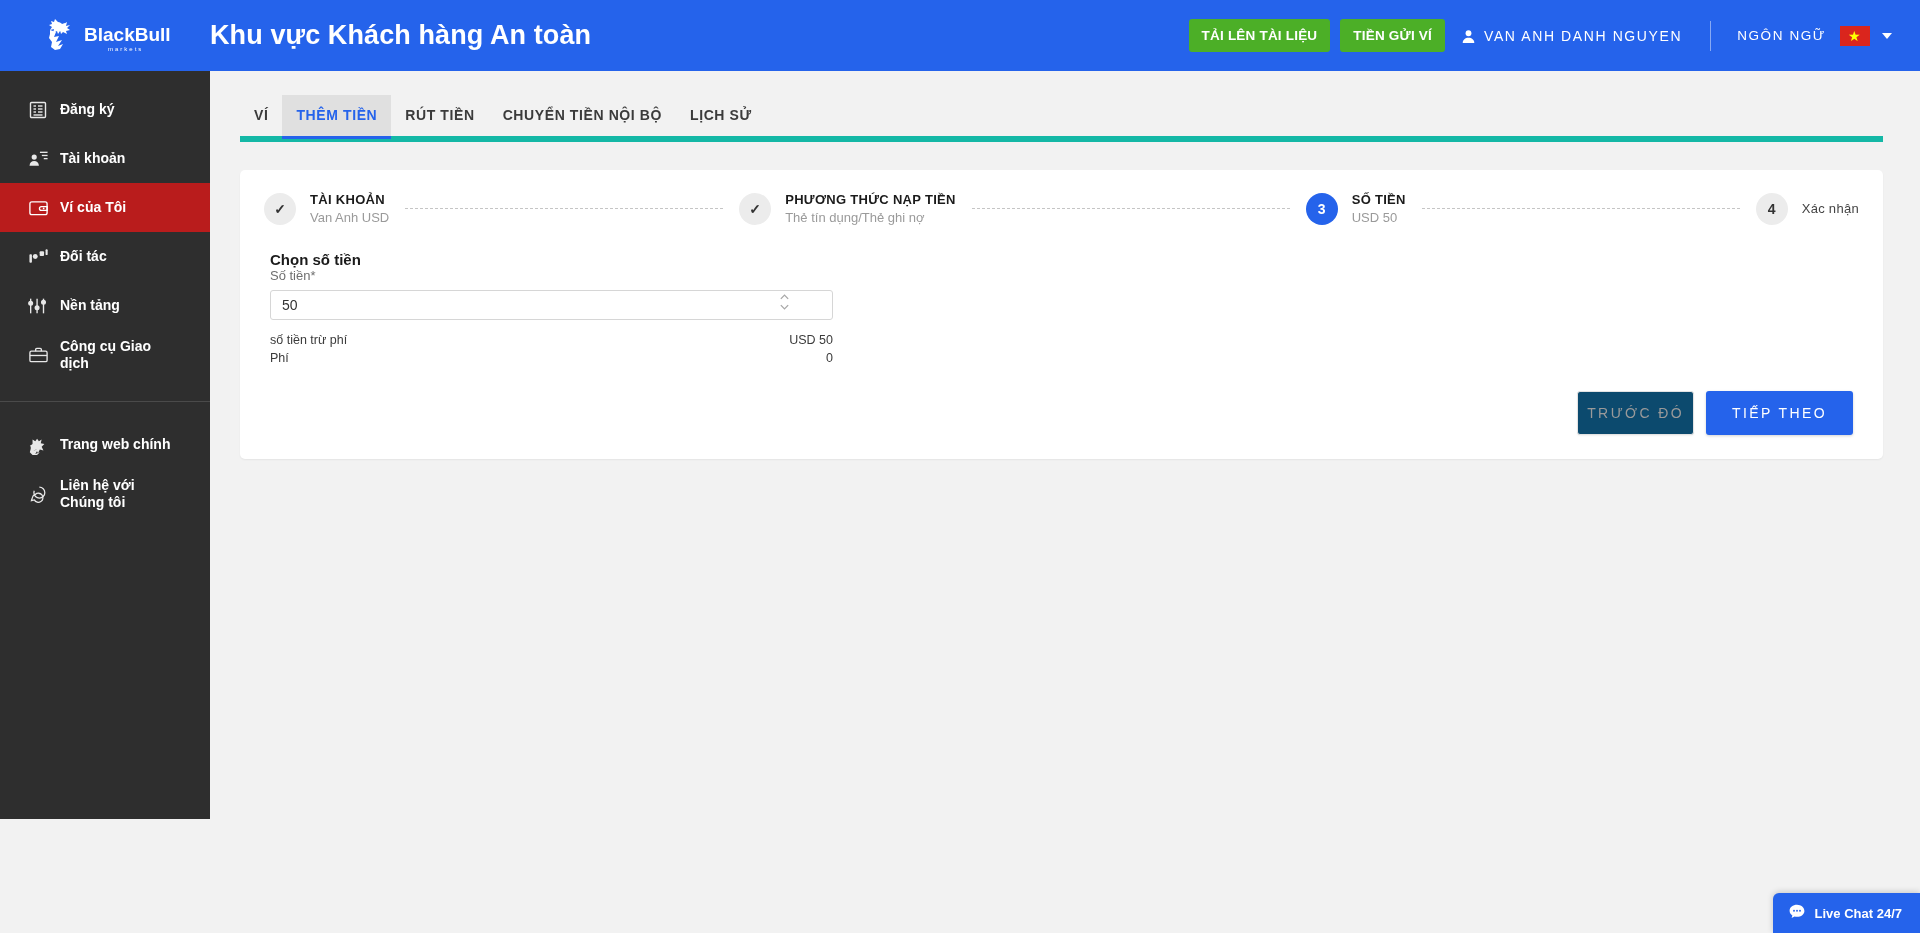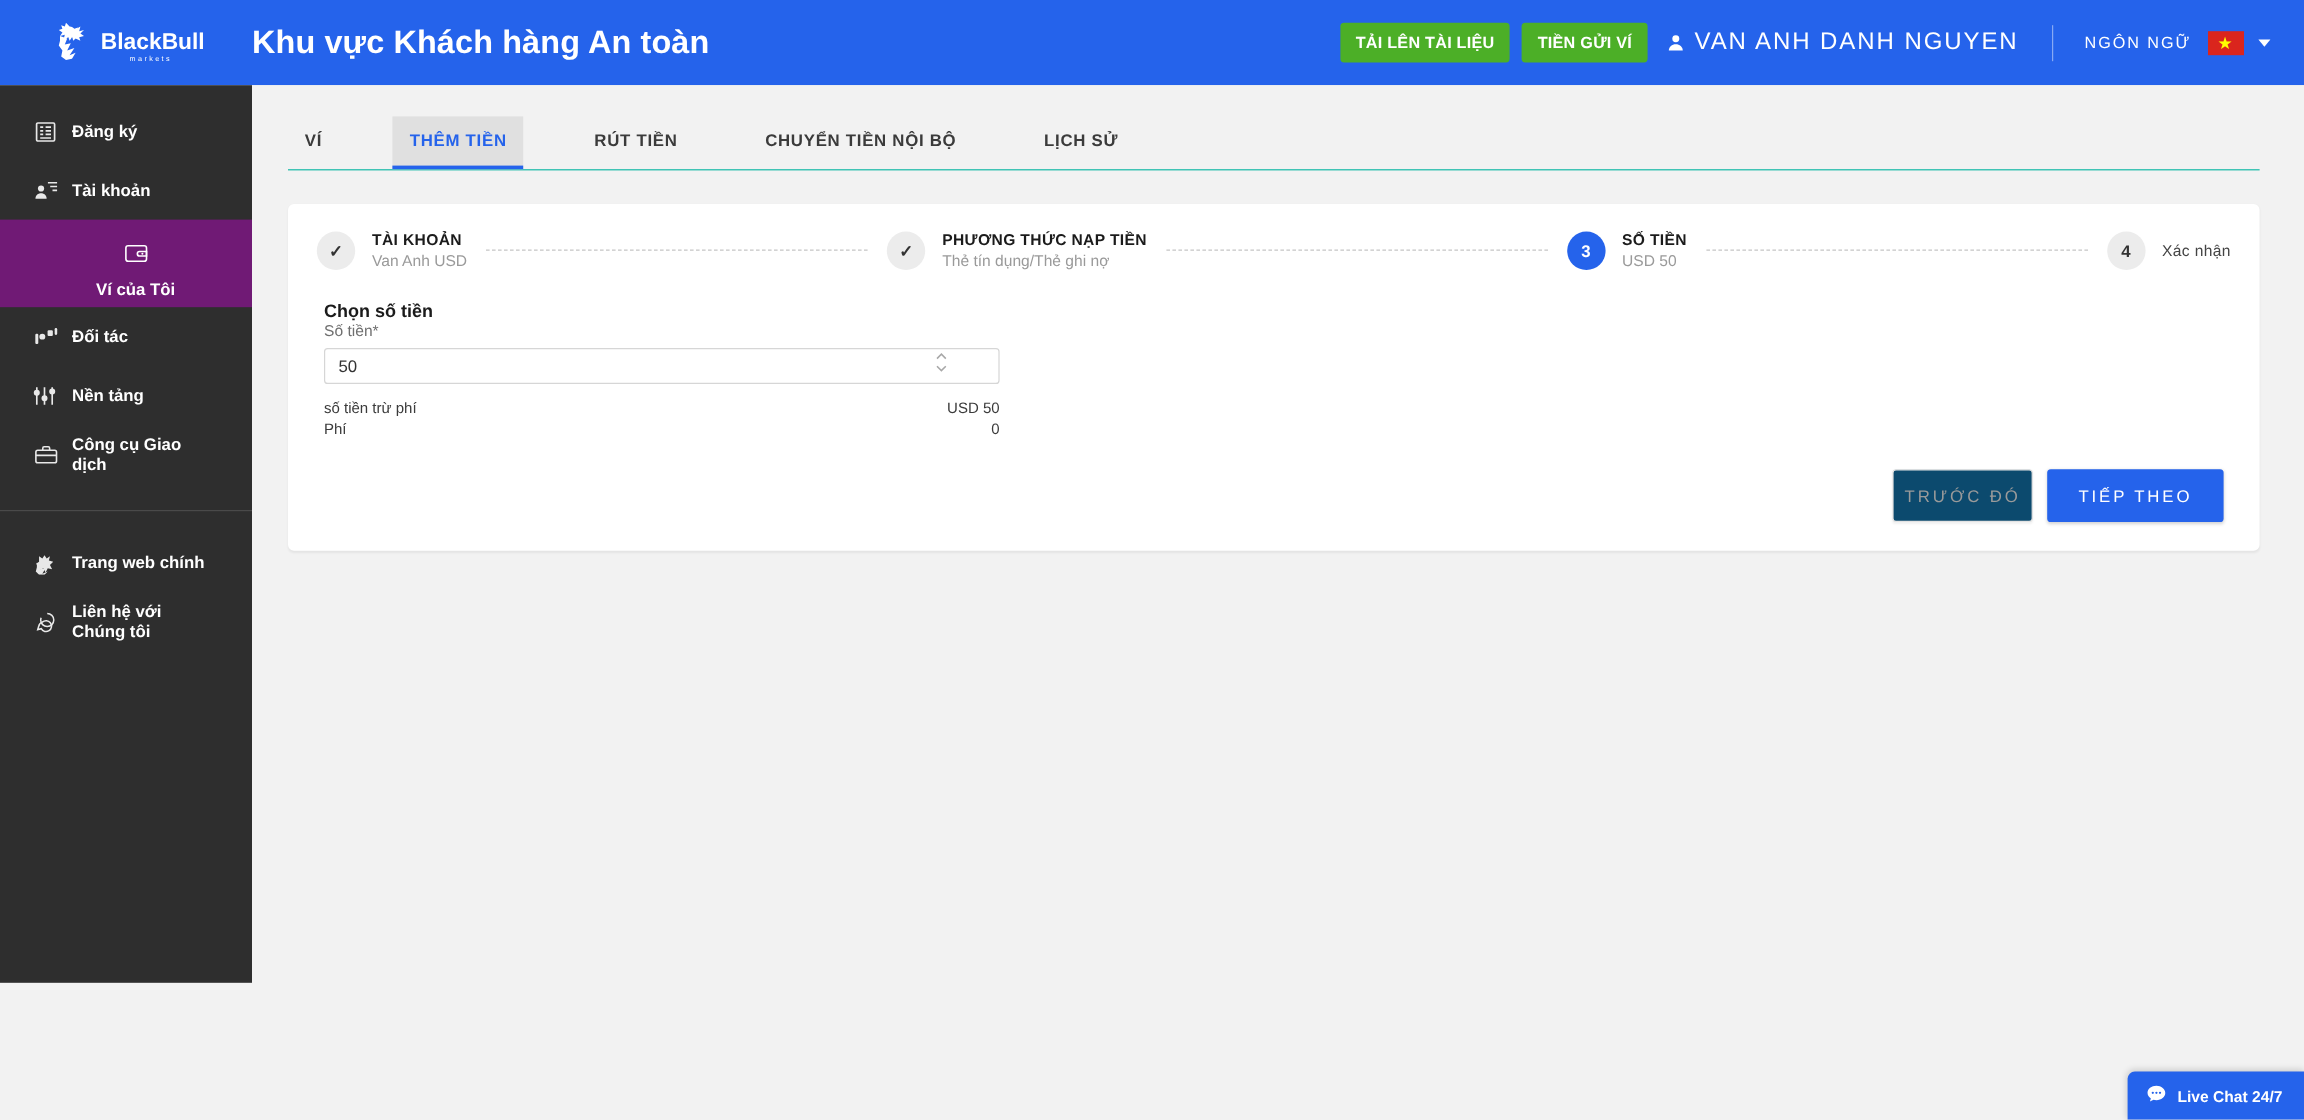--- a/index.html
+++ b/index.html
@@ -44,23 +44,23 @@
     border: none;
     border-radius: 3px;
     padding: 9px 13px;
     margin-right: 10px;
     cursor: pointer;
     letter-spacing: .2px;
     white-space: nowrap;
     font-family: "Liberation Sans", sans-serif;
   }
   .user-block {
-    display: flex; align-items: center;
+    display: flex; align-items: flex-end;
     color: #fff;
-    font-size: 20px;
+    font-size: 14px;
     letter-spacing: 1.6px;
     margin-left: 6px;
     cursor: pointer;
     white-space: nowrap;
   }
   .person-icon { margin-right: 8px; display:flex; }
   .divider-v {
     width: 1px; height: 30px;
     background: rgba(255,255,255,.45);
     margin: 0 26px 0 28px;
@@ -91,21 +91,21 @@
     background: #2e2e2e;
     padding-top: 14px;
   }
   .nav-item {
     display: flex; align-items: center;
     min-height: 49px;
     padding: 6px 0 6px 16px;
     cursor: pointer;
     color: #e8e8e8;
   }
-  .nav-item.active { background: #701a75; flex-direction: column; }
+  .nav-item.active { background: #b91c1c; }
   .nav-ico {
     width: 44px; flex: 0 0 44px;
     display: flex; align-items: center; justify-content: center;
     color: #e8e8e8;
   }
   .nav-label {
     font-size: 14px; font-weight: bold; line-height: 17px;
     color: #ffffff; max-width: 120px;
   }
   .nav-sep {
@@ -113,26 +113,25 @@
     margin: 22px 0 18px 0;
   }
 
   
   .main {
     position: absolute; top: 71px; left: 210px;
     width: 1710px; height: 862px;
     background: #f2f2f2;
   }
   .tabs {
-    display: flex; align-items: flex-end;
+    display: flex; align-items: flex-start;
     margin: 24px 0 0 30px;
     width: 1643px;
-    border-bottom: 1px solid #14b8a6;
+    border-bottom: 6px solid #14b8a6;
     height: 47px;
-    gap: 45px;
   }
   .tab {
     font-size: 14px; font-weight: bold;
     letter-spacing: .6px;
     color: #3b3b3b;
     padding: 12px 14px 13px 14px;
     cursor: pointer;
     white-space: nowrap;
     background: transparent;
     border: none;

